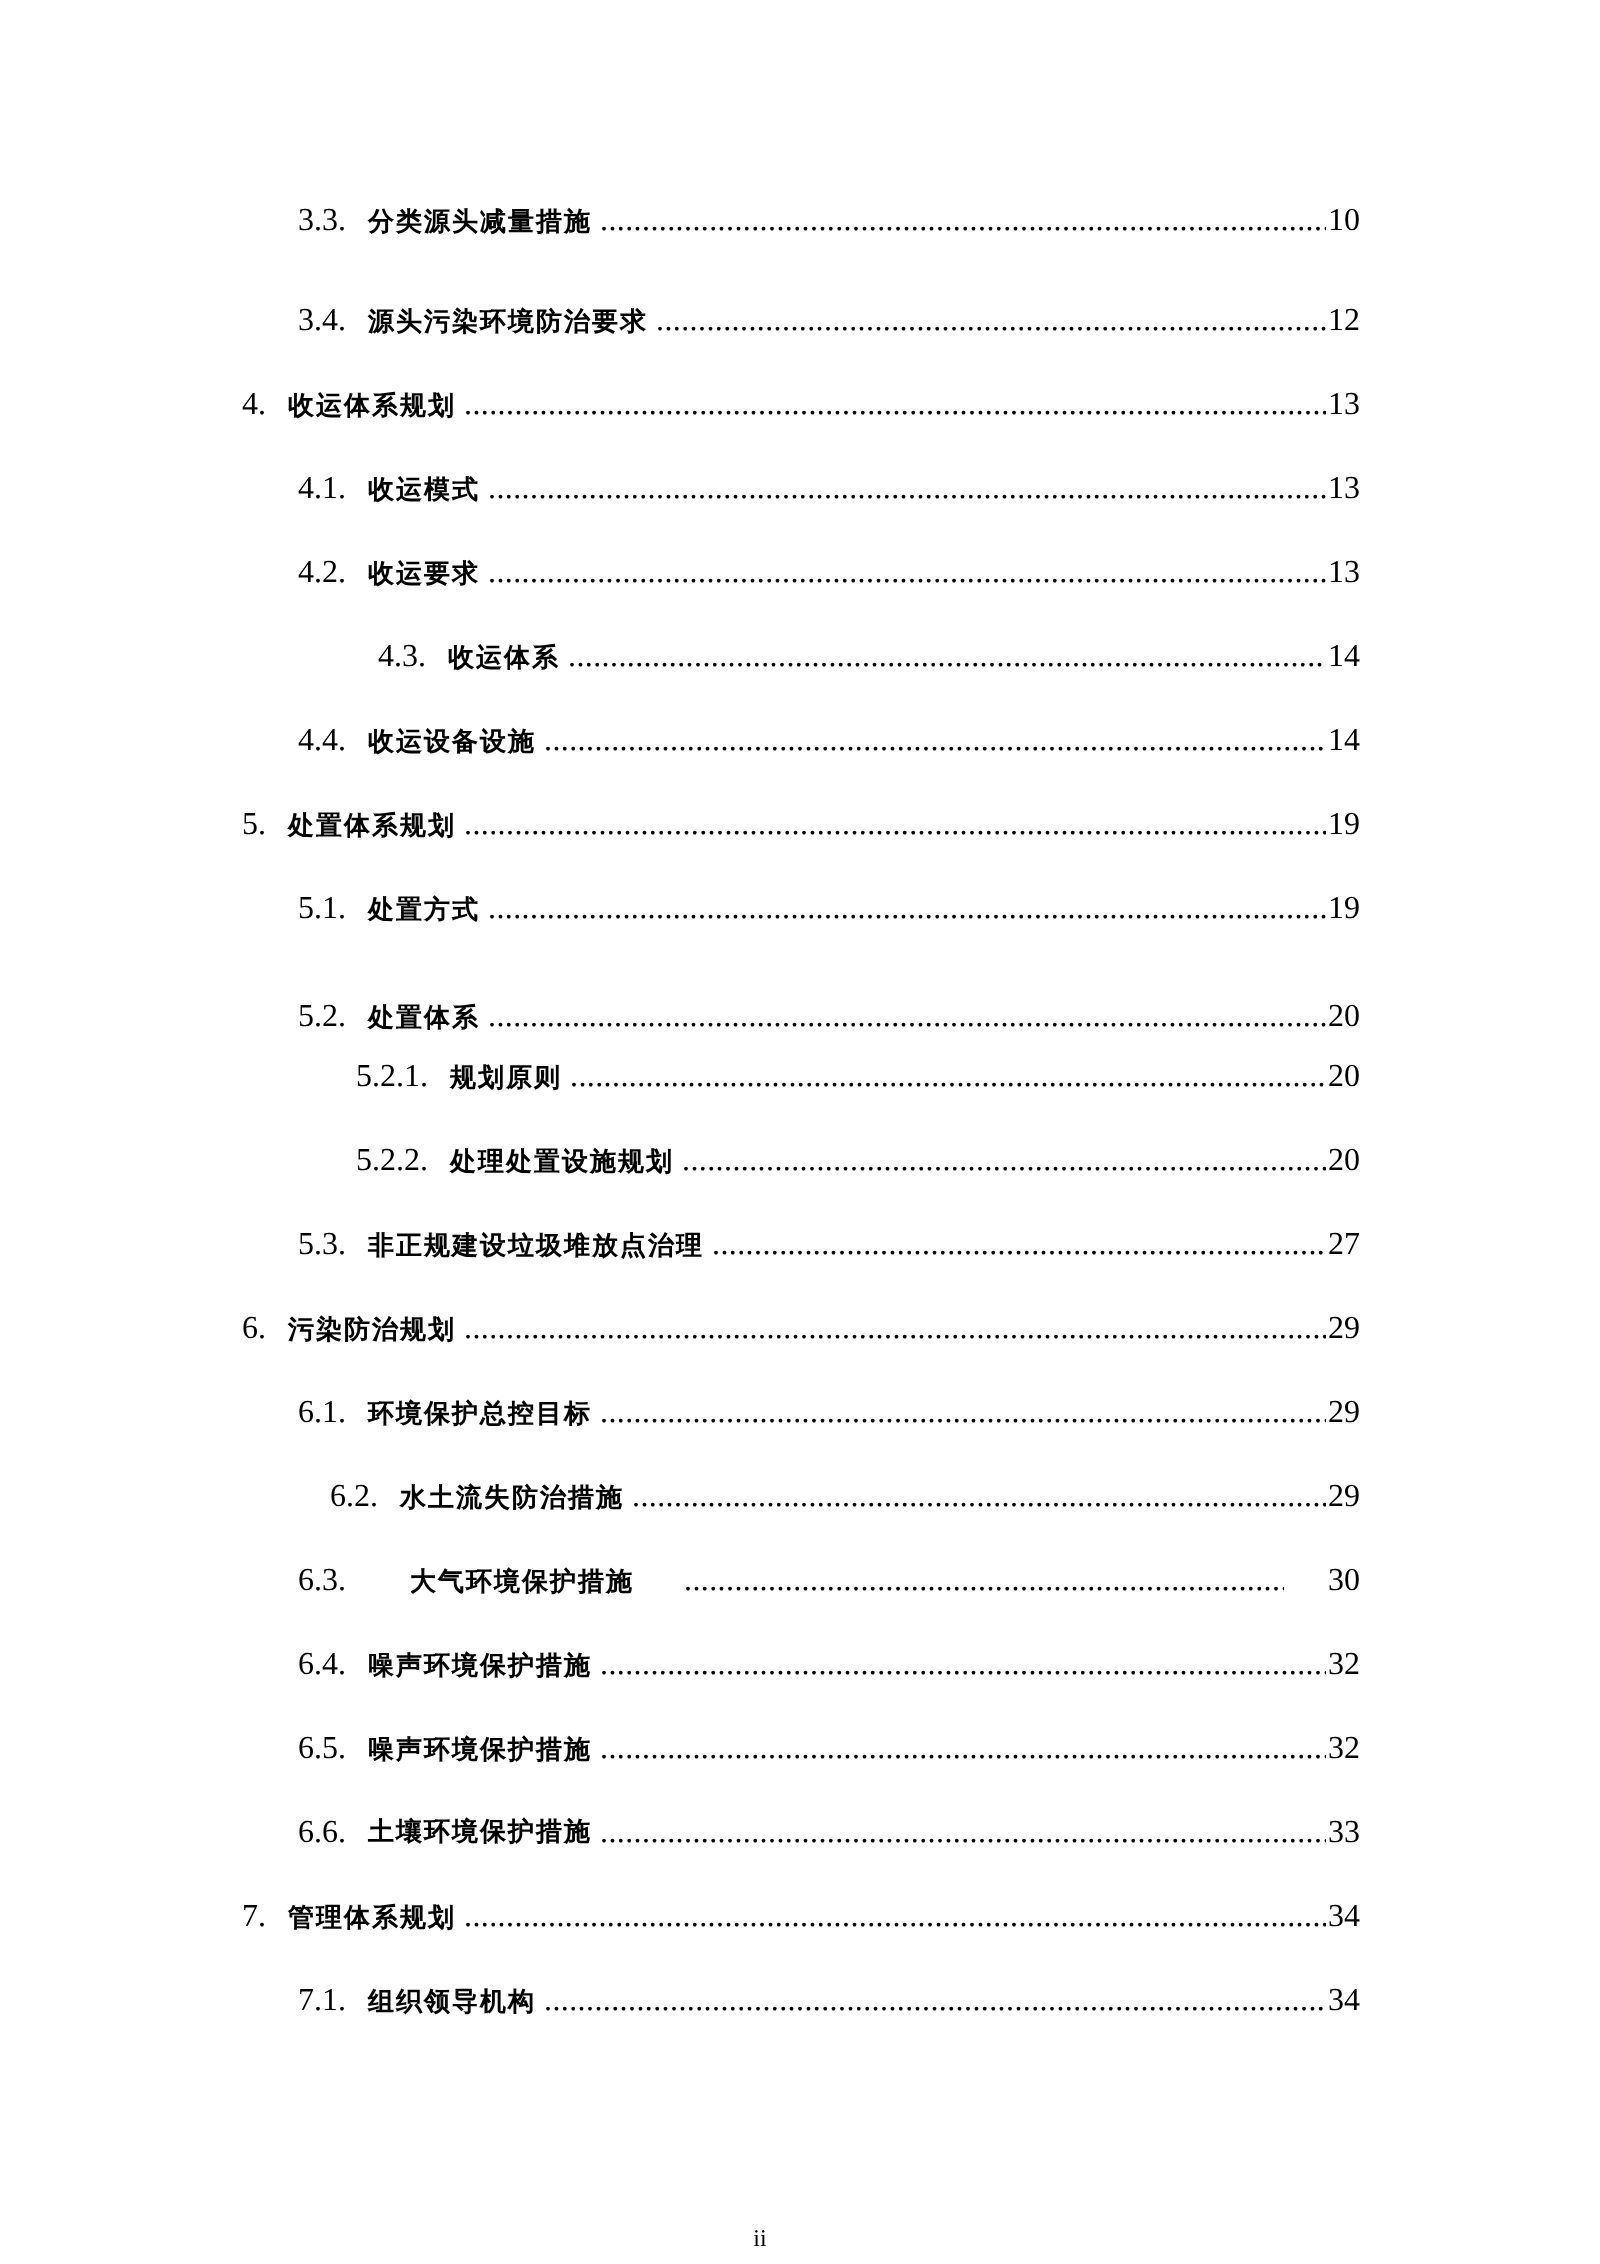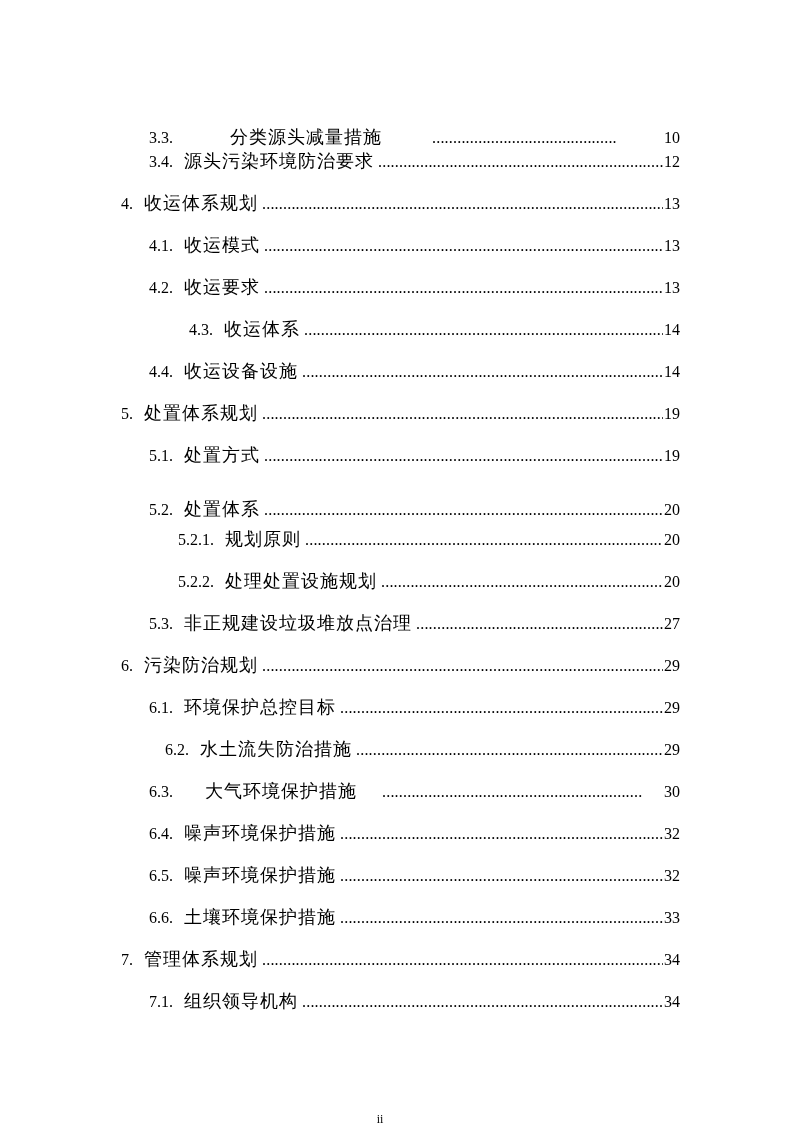--- a/index.html
+++ b/index.html
@@ -5,31 +5,31 @@
   html, body { margin:0; padding:0; background:#ffffff; }
   body { width:800px; height:1132px; position:relative; overflow:hidden;
          font-family:"Liberation Serif","DejaVu Serif",serif; color:#000; }
   .toc { position:absolute; left:0; top:0; width:800px; }
   .entry { position:absolute; display:flex; align-items:baseline;
            font-size:16px; height:22px; line-height:22px; right:120px; }
   .entry.l1 { left:121px; }
   .entry.l2 { left:149px; }
   .entry.l3 { left:178px; }
   .num { white-space:nowrap; }
-  .title { white-space:nowrap; padding-left:11px; font-family:"DejaVu Sans","Liberation Sans",sans-serif; font-size:18px; letter-spacing:1px; }
+  .title { white-space:nowrap; padding-left:11px; font-family:"DejaVu Sans","Liberation Sans",sans-serif; font-size:13px; letter-spacing:1px;font-weight:bold; }
   .leader { flex:1; overflow:hidden; white-space:nowrap; margin:0 1px 0 4px; position:relative; }
   .leader::after { content:"................................................................................................................................................................................................................................................................"; letter-spacing:0.2px; }
   .page { white-space:nowrap; text-align:right; }
   .footer { position:absolute; top:1112px; left:0; width:760px; text-align:center; font-size:12px; }
 </style>
 </head>
 <body>
 
 <div class="toc" id="toc">
-    <div class="entry l2" style="top: 126px; gap: 46px;">
+    <div class="entry l2" style="top: 100px;">
       <span class="num">3.3.</span>
       <span class="title">分类源头减量措施</span>
       <span class="leader"></span>
       <span class="page">10</span>
     </div>
     <div class="entry l2" style="top: 150px;">
       <span class="num">3.4.</span>
       <span class="title">源头污染环境防治要求</span>
       <span class="leader"></span>
       <span class="page">12</span>
@@ -129,21 +129,21 @@
       <span class="title">噪声环境保护措施</span>
       <span class="leader"></span>
       <span class="page">32</span>
     </div>
     <div class="entry l2" style="top: 864px;">
       <span class="num">6.5.</span>
       <span class="title">噪声环境保护措施</span>
       <span class="leader"></span>
       <span class="page">32</span>
     </div>
-    <div class="entry l2" style="top: 906px;">
+    <div class="entry l2" style="top: 906px; align-items: center;">
       <span class="num">6.6.</span>
       <span class="title">土壤环境保护措施</span>
       <span class="leader"></span>
       <span class="page">33</span>
     </div>
     <div class="entry l1" style="top: 948px;">
       <span class="num">7.</span>
       <span class="title">管理体系规划</span>
       <span class="leader"></span>
       <span class="page">34</span>

